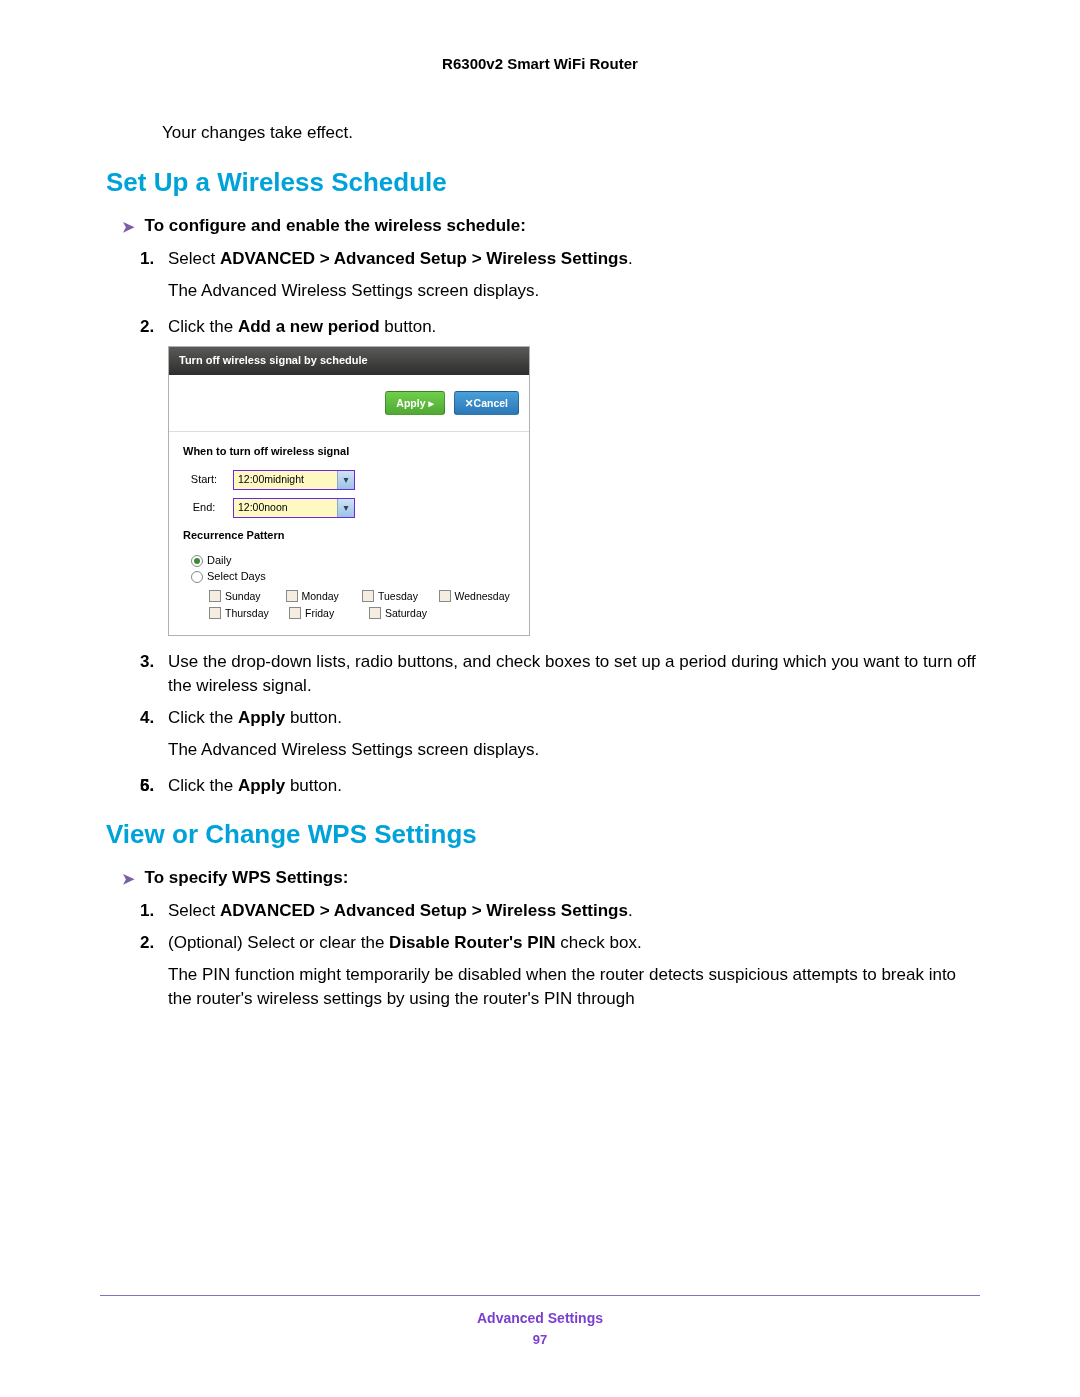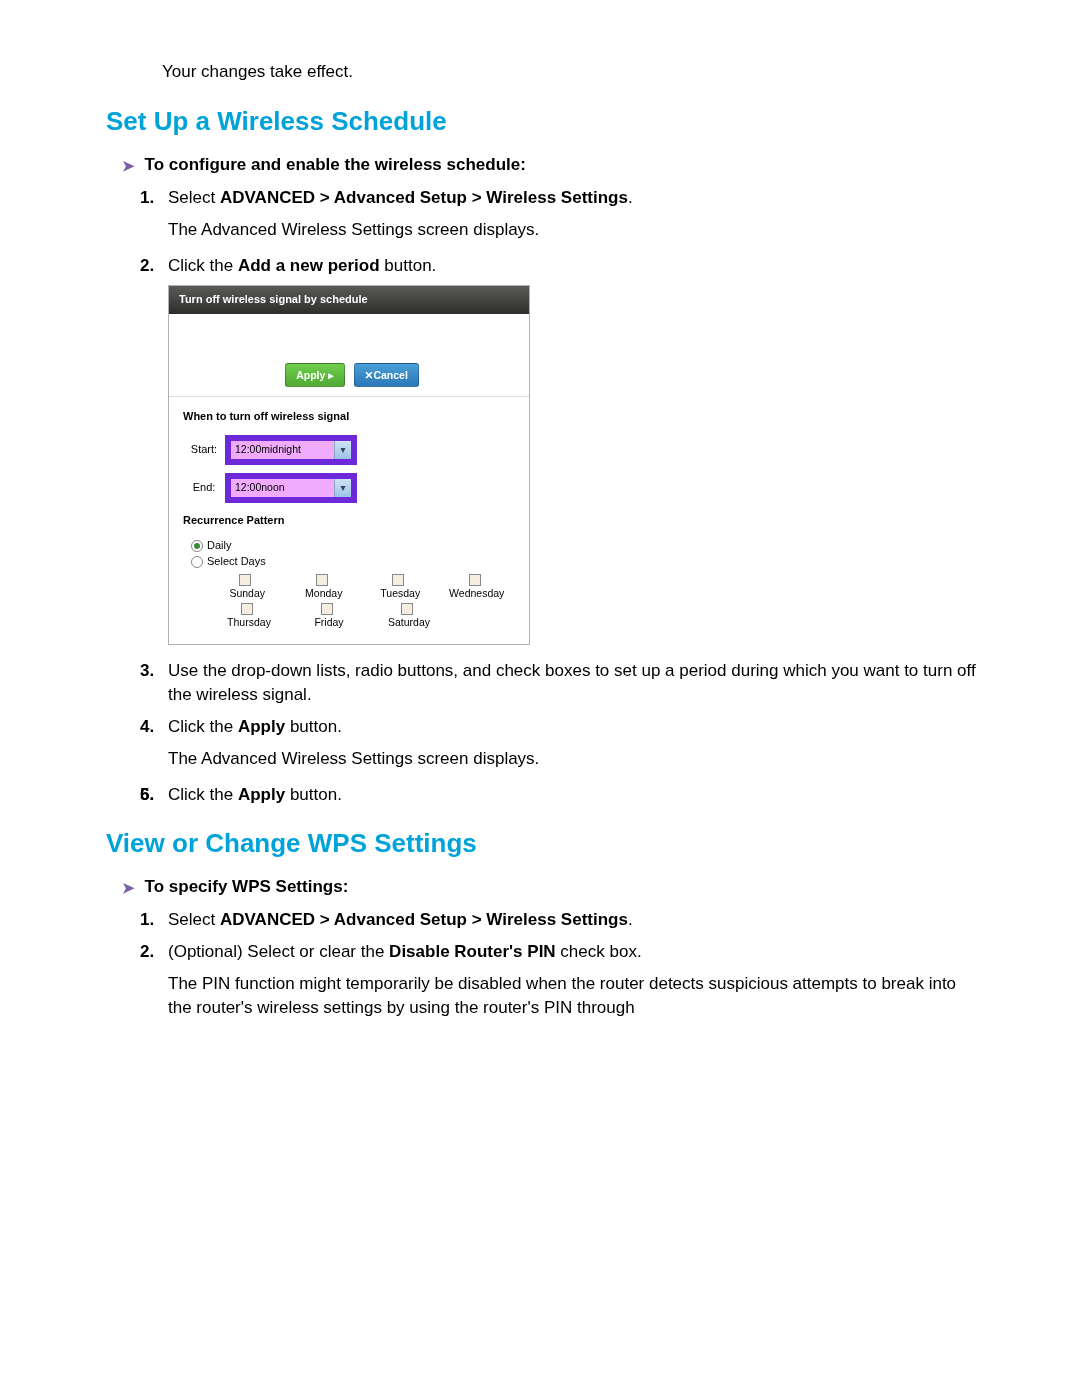--- a/index.html
+++ b/index.html
@@ -76,46 +76,46 @@
   }
   .dialog .titlebar {
     background: linear-gradient(#5a5a58, #2d2d2b);
     color: #fff;
     font-weight: bold;
     padding: 6px 10px;
     font-size: 11px;
   }
   .dialog .btnrow {
     border-bottom: 1px solid #ddd;
-    padding: 9px 10px;
-    text-align: center;
-    margin-top: 40px;
+    padding: 16px 10px;
+    text-align: right;
   }
   .btn {
     display: inline-block;
     color: #fff;
     font-weight: bold;
     font-size: 10.5px;
     padding: 4px 10px;
     border-radius: 3px;
     margin-left: 6px;
     border: 1px solid rgba(0,0,0,0.25);
   }
   .btn-apply { background: linear-gradient(#6fcf4a, #4fa934); }
   .btn-cancel { background: linear-gradient(#4aa0d8, #2a78b8); }
   .dialog .content { padding: 12px 14px 14px 14px; }
   .dlg-label-bold { font-weight: bold; margin-bottom: 10px; }
   .row { display: flex; align-items: center; margin-bottom: 8px; }
   .row .lab { width: 42px; text-align: center; }
   .dd {
     display: flex;
-    border: 6px solid #6d28d9;
+    border: 1px solid #6d28d9;
     width: 120px;
     height: 18px;
-    background: #f0abfc;
+    background: #fef9c3;
+    margin-left: 8px;
   }
   .dd .val { flex: 1; padding: 1px 4px; font-size: 10.5px; }
   .dd .arrbox {
     width: 16px;
     background: linear-gradient(#cfe3f5, #9cc2e8);
     border-left: 1px solid #8aa7c6;
     text-align: center;
     font-size: 10px;
     color: #345;
     line-height: 17px;
@@ -136,39 +136,39 @@
   }
   .chk { background: #f5ede0; }
   .day-grid { margin: 4px 0 0 26px; }
   .day-row { display: flex; }
   .day-cell {
     width: 80px;
     padding: 1px 0;
     font-size: 10.5px;
     display: flex;
     align-items: center;
-    flex-direction: column;
   }
 
   .footer {
     position: absolute;
     bottom: 50px;
     left: 100px;
     right: 100px;
     border-top: 1px solid #8a6fc0;
     text-align: center;
     padding-top: 14px;
   }
   .footer .sec { color: #7a3fd0; font-weight: bold; font-size: 14px; margin-bottom: 6px; }
   .footer .pg  { color: #7a3fd0; font-weight: bold; font-size: 13px; }
 </style>
 </head>
 <body>
 
 <div class="page">
+  <div class="header">R6300v2 Smart WiFi Router</div>
 
   <div class="body-text indent1">Your changes take effect.</div>
 
   <h2 class="section">Set Up a Wireless Schedule</h2>
 
   <div class="arrow-item">
     <span class="arrow">➤</span>
     <span>To configure and enable the wireless schedule:</span>
   </div>
 
@@ -281,13 +281,17 @@
       </span>
     </li>
     <li><span class="num">2.</span>
       <span>
         <span>(Optional) Select or clear the </span><span class="bold">Disable Router's PIN</span><span> check box.</span>
       </span>
       <div class="sub-text">The PIN function might temporarily be disabled when the router detects suspicious attempts to break into the router's wireless settings by using the router's PIN through</div>
     </li>
   </ol>
 
+  <div class="footer">
+    <div class="sec">Advanced Settings</div>
+    <div class="pg">97</div>
+  </div>
 </div>
 
 </body></html>

